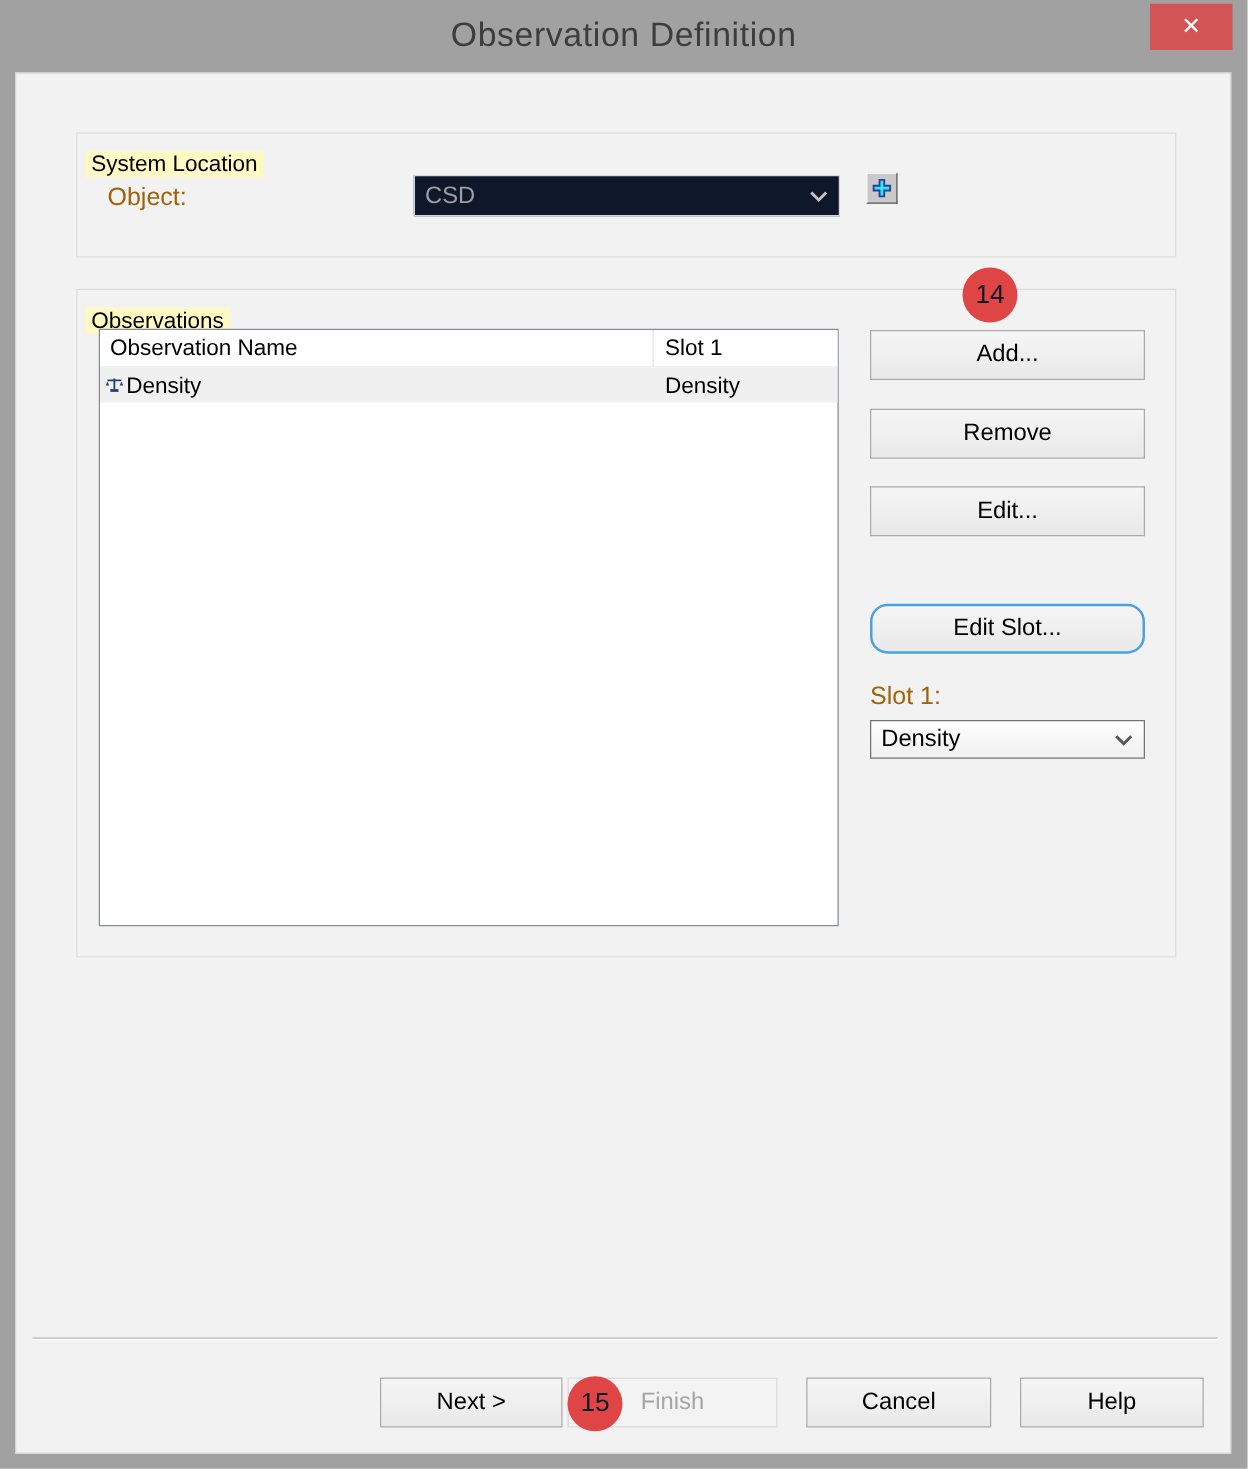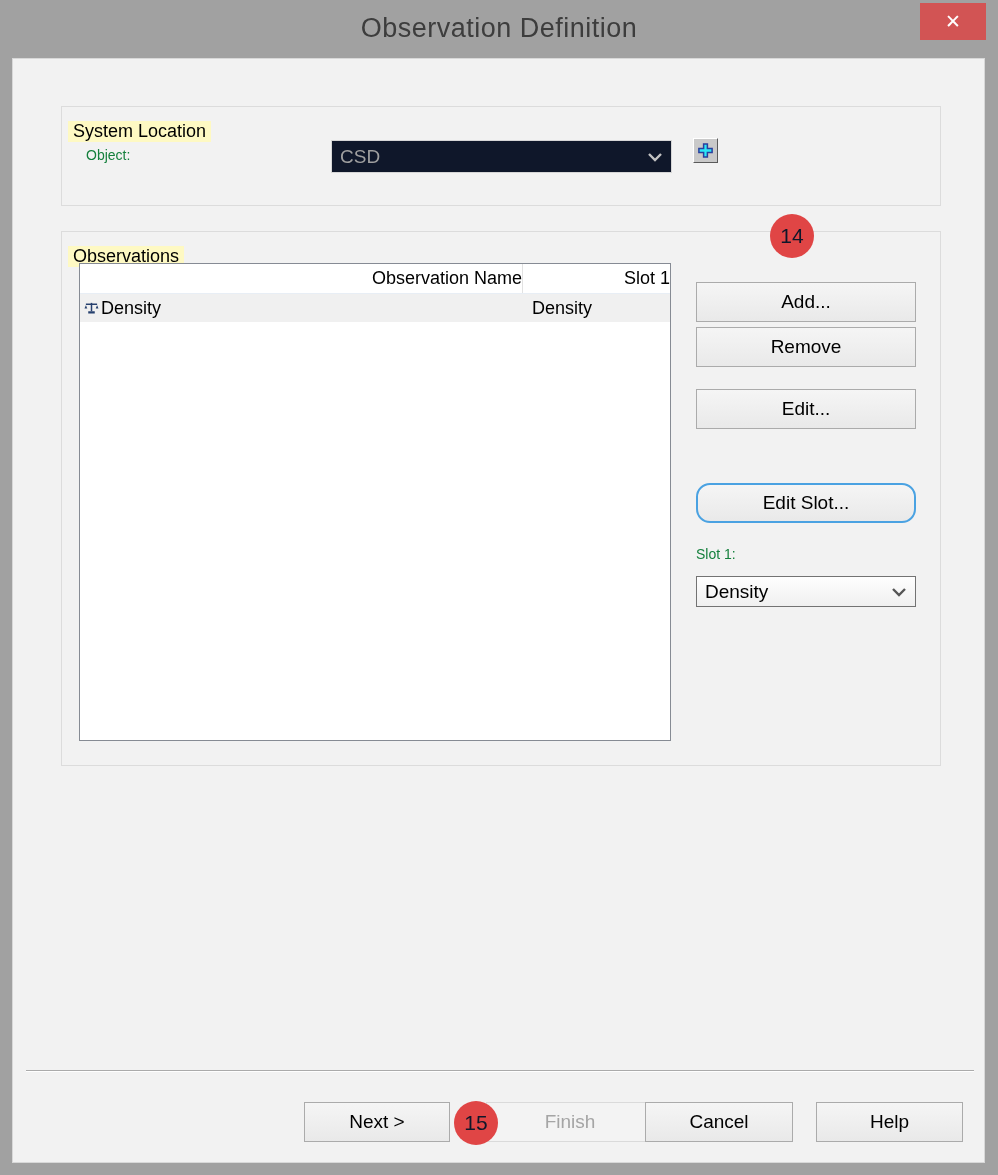--- a/index.html
+++ b/index.html
@@ -32,21 +32,21 @@
 
   
   .group { position:absolute; border:1px solid #dcdcdc; }
   .group-legend {
     position:absolute; top:-11px; left:6px; padding:0 5px;
     background:#fef9c3; font-size:18px; color:#000000; white-space:nowrap;margin-top:25px;
   }
   .g-sysloc { left:48px; top:47px;  width:880px; height:100px; }
   .g-obs    { left:48px; top:172px; width:880px; height:535px; }
 
-  .field-label { position:absolute; font-size:14px; color:#15803d; }
+  .field-label { position:absolute; font-size:20px; color:#a16207; }
 
   
   .combo {
     position:absolute; display:flex; align-items:center;
     justify-content:space-between; padding:0 8px;
   }
   .combo-disabled {
     background:#0f172a; border:1px solid #d6d6d6; color:#9f9f9f; font-size:19px;
   }
   .combo-enabled {
@@ -62,21 +62,21 @@
     border-right:1px solid #5a5a5a; border-bottom:1px solid #5a5a5a;
     display:flex; align-items:center; justify-content:center;
   }
 
   
   .listview {
     position:absolute; left:66px; top:204px; width:592px; height:478px;
     background:#ffffff; border:1px solid #868b94;
   }
   .lv-header { display:flex; height:30px; background:#ffffff;
-    border-bottom:1px solid #e8eef5;text-align:right; }
+    border-bottom:1px solid #e8eef5; }
   .lv-hcell { font-size:18px; color:#000000; line-height:29px; }
   .lv-hcell.c1 { width:443px; padding-left:8px; border-right:1px solid #e2e2e2; }
   .lv-hcell.c2 { flex:1; padding-left:9px; }
   .lv-row { display:flex; height:28px; background:#f0f0f0; align-items:center; }
   .lv-cell { font-size:18px; color:#000000; }
   .lv-cell.c1 { width:443px; padding-left:4px; display:flex; align-items:center; }
   .lv-cell.c2 { flex:1; padding-left:9px; }
   .row-icon { display:inline-block; margin-right:2px; line-height:0; }
 
   
@@ -155,41 +155,41 @@
               <path d="M12.5 8 L15.5 8 L14 4.5 Z" fill="#26406e"></path>
               <rect x="4.5" y="11" width="7" height="2.4" fill="#26406e"></rect>
             </svg>
           </span>
           <span>Density</span>
         </div>
         <div class="lv-cell c2">Density</div>
       </div>
     </div>
 
-    <div class="btn btn-col" style="top:223px;">Add...</div>
+    <div class="btn btn-col" style="top:205px;">Add...</div>
     <div class="btn btn-col" style="top:268px;">Remove</div>
     <div class="btn btn-col" style="top:330px;">Edit...</div>
     <div class="btn btn-col btn-focused" style="top:424px;border-radius:14px;">Edit Slot...</div>
 
     <span class="field-label" style="left:683px; top:487px;">Slot 1:</span>
     <div class="combo combo-enabled" style="left:683px; top:517px; width:220px; height:31px;">
       <span>Density</span>
       <svg class="chev" width="16" height="10" viewBox="0 0 16 10">
         <polyline points="2,2 8,8 14,2" fill="none" stroke="#555555" stroke-width="2.4"></polyline>
       </svg>
     </div>
 
     <div class="badge" style="left:757px; top:155px;">
       <span>14</span>
     </div>
 
     <div class="divider"></div>
 
     <div class="btn" style="left:291px; top:1043px; width:146px;">Next &gt;</div>
-    <div class="btn btn-disabled" style="left:441px; top:1043px; width:168px;margin-left:32px;">Finish</div>
+    <div class="btn btn-disabled" style="left:441px; top:1043px; width:168px;">Finish</div>
     <div class="btn" style="left:803px; top:1043px; width:147px;">Help</div>
     <div class="btn" style="left:632px; top:1043px; width:148px;">Cancel</div>
 
     <div class="badge" style="left:441px; top:1042px;">
       <span>15</span>
     </div>
 
   </div>
 </div>
 

